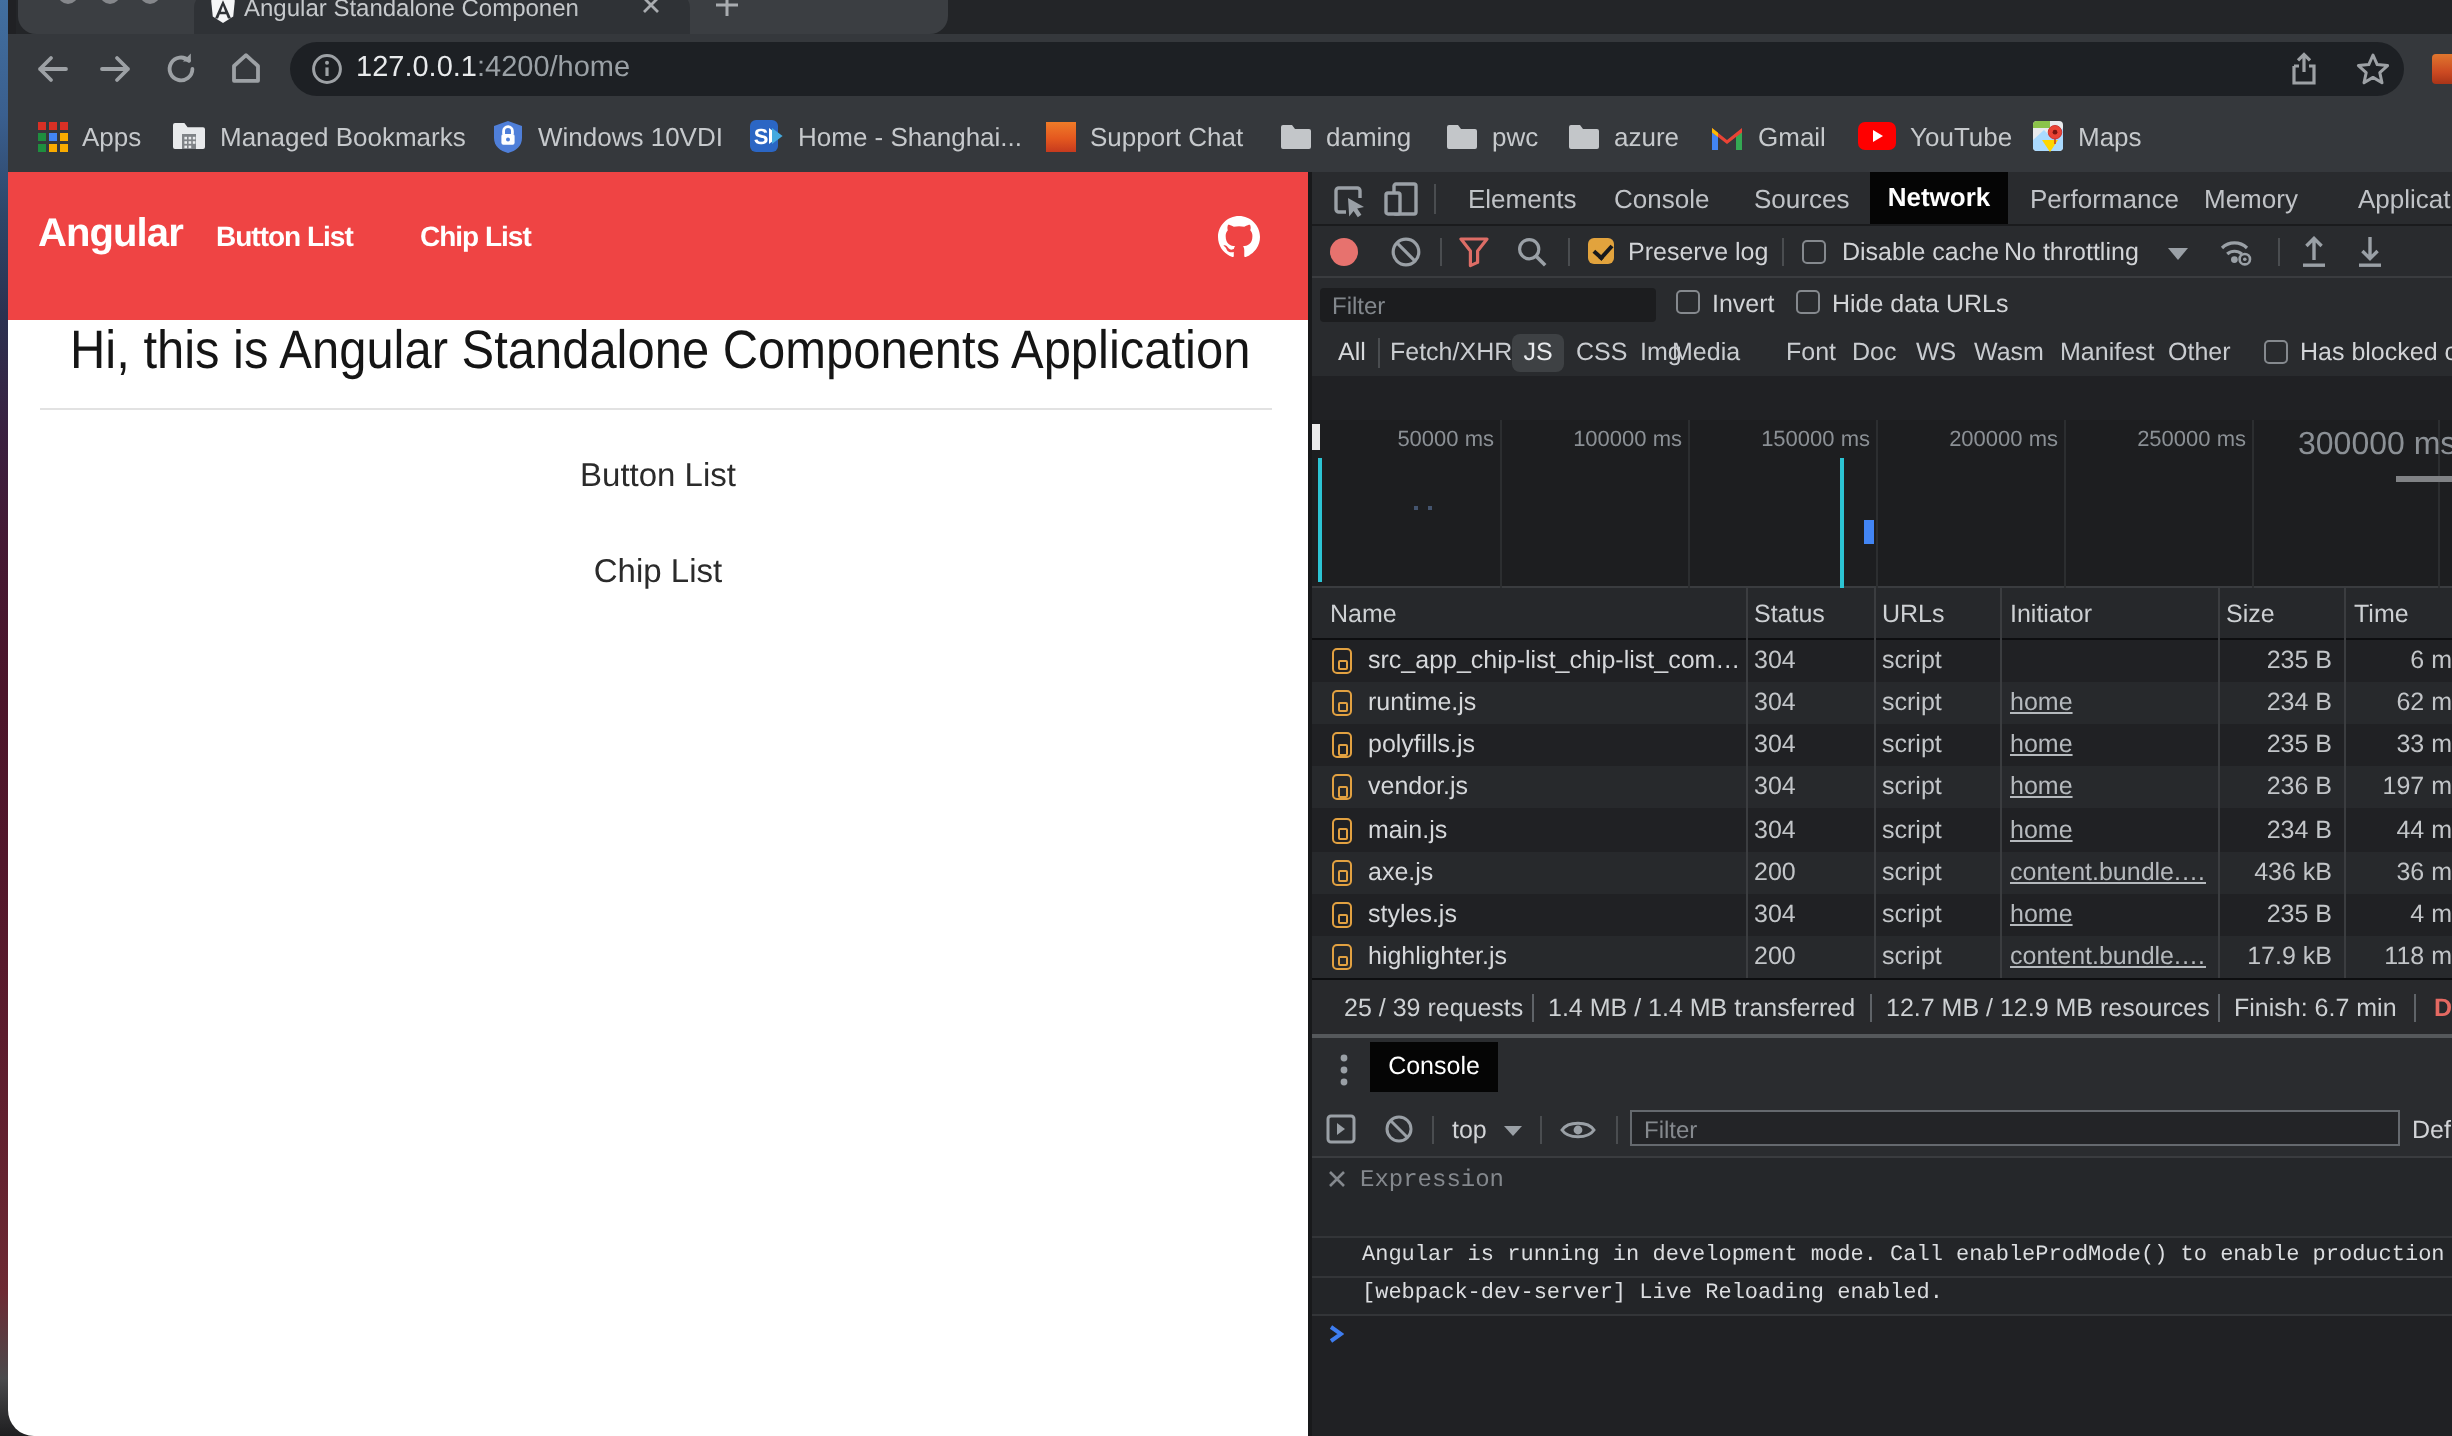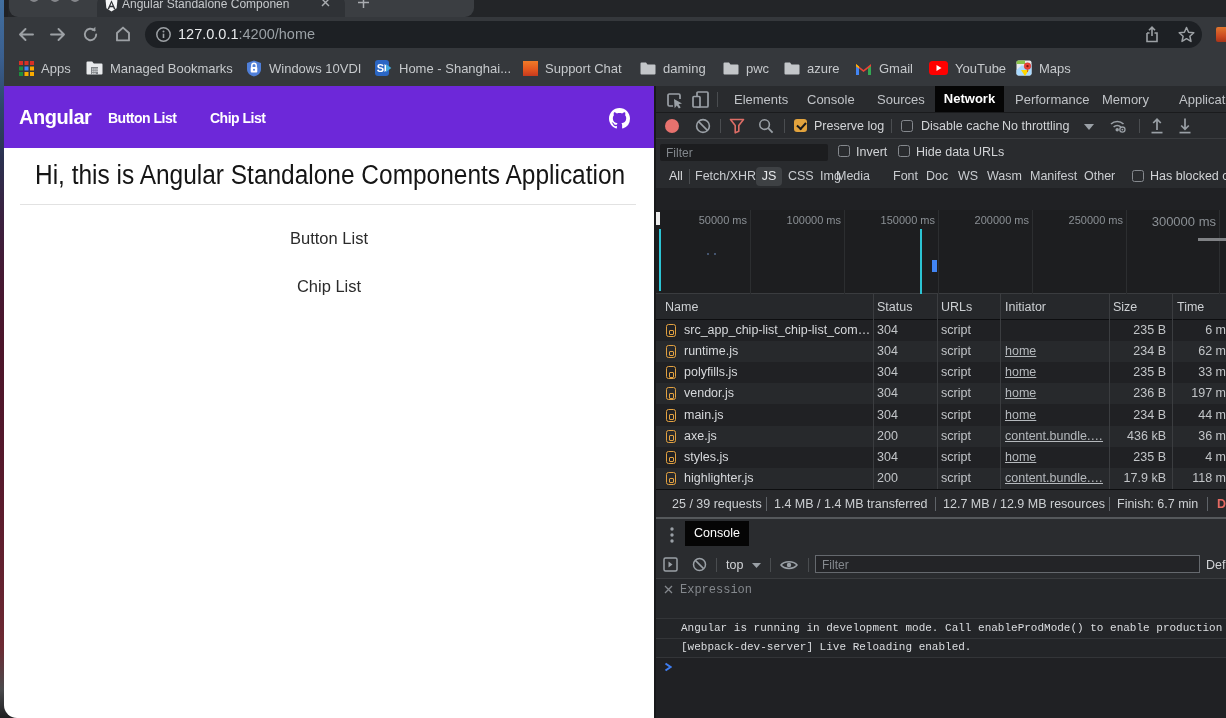--- a/index.html
+++ b/index.html
@@ -19,21 +19,21 @@
 #toolbar { position:absolute; left:0; top:17px; width:1222px; height:33px; background:#35383c; }
 #urlpill { position:absolute; left:141px; top:4px; width:1057px; height:27px; border-radius:13.5px; background:#1d2024; }
 #urltext { position:absolute; left:33px; top:5px; font-size:14.5px; color:#e8eaec; white-space:nowrap; }
 #urltext span { color:#9aa0a5; }
 
 #bookmarks { position:absolute; left:0; top:50px; width:1222px; height:36px; background:#35383c; }
 .bk { position:absolute; top:0; height:36px; display:flex; align-items:center; font-size:13px; color:#c6c9cc; white-space:nowrap; }
 .bk svg, .bk .bi { margin-right:7px; }
 
 #page { position:absolute; left:0; top:86px; width:652px; height:632px; background:#fff; border-right:2px solid #18191b; }
-#phead { position:absolute; left:0; top:0; width:100%; height:62px; background:#6d28d9; color:#fff; }
+#phead { position:absolute; left:0; top:0; width:100%; height:74px; background:#ef4444; color:#fff; }
 #phead .brand { position:absolute; left:15px; top:20px; font-size:20px; font-weight:bold; letter-spacing:-0.45px; }
 #phead .nav1 { position:absolute; left:104px; top:24px; font-size:14px; font-weight:bold; letter-spacing:-0.5px; }
 #phead .nav2 { position:absolute; left:206px; top:24px; font-size:14px; font-weight:bold; letter-spacing:-0.5px; }
 #h1 { position:absolute; left:31px; top:76px; font-size:27px; color:#151515; white-space:nowrap; line-height:27px; transform:scaleX(0.906); transform-origin:left top;}
 #hr { position:absolute; left:16px; top:118px; width:616px; height:1px; background:#e2e2e2; }
 .plink { position:absolute; left:0; width:650px; text-align:center; font-size:16.5px; color:#2b2b2b; }
 
 #dt { position:absolute; left:652px; top:86px; width:570px; height:632px; background:#202124; overflow:hidden;
   font-size:12.5px; color:#d2d4d7; }
 .dtrow { position:absolute; left:0; width:570px; background:#292b2e; }
@@ -275,21 +275,21 @@
   <div class="gline" style="left:188px;top:0;height:84px;"></div>
   <div class="gline" style="left:282px;top:0;height:84px;"></div>
   <div class="gline" style="left:376px;top:0;height:84px;"></div>
   <div class="gline" style="left:470px;top:0;height:84px;"></div>
   <div class="gline" style="left:563px;top:0;height:84px;"></div>
   <div class="lbl" style="left:24px;top:4px;width:67px;text-align:right;font-size:11px;color:#8b9095;">50000 ms</div>
   <div class="lbl" style="left:118px;top:4px;width:67px;text-align:right;font-size:11px;color:#8b9095;">100000 ms</div>
   <div class="lbl" style="left:212px;top:4px;width:67px;text-align:right;font-size:11px;color:#8b9095;">150000 ms</div>
   <div class="lbl" style="left:306px;top:4px;width:67px;text-align:right;font-size:11px;color:#8b9095;">200000 ms</div>
   <div class="lbl" style="left:400px;top:4px;width:67px;text-align:right;font-size:11px;color:#8b9095;">250000 ms</div>
-  <div class="lbl" style="left:493px;top:4px;width:67px;text-align:right;font-size:13px;color:#8b9095;">300000 ms</div>
+  <div class="lbl" style="left:493px;top:4px;width:67px;text-align:right;font-size:16px;color:#8b9095;">300000 ms</div>
   <div style="position:absolute;left:0;top:2px;width:4px;height:13px;background:#ececec;"></div>
   <div style="position:absolute;left:3px;top:19px;width:2px;height:62px;background:#2cc4d4;"></div>
   <div style="position:absolute;left:264px;top:19px;width:2px;height:65px;background:#2cc4d4;"></div>
   <div style="position:absolute;left:276px;top:50px;width:5px;height:12px;background:#4285f4;"></div>
   <div style="position:absolute;left:51px;top:43px;width:2px;height:2px;background:#44546e;"></div>
   <div style="position:absolute;left:58px;top:43px;width:2px;height:2px;background:#44546e;"></div>
   <div style="position:absolute;left:542px;top:28px;width:28px;height:3px;background:#808285;"></div>
 </div>
 <div style="position:absolute;left:0;top:208px;width:570px;height:26px;background:#26282b;border-bottom:1px solid #0d0e10;text-align:right;">
   <div class="lbl" style="left:9px;top:6px;color:#cdd0d3;">Name</div>

